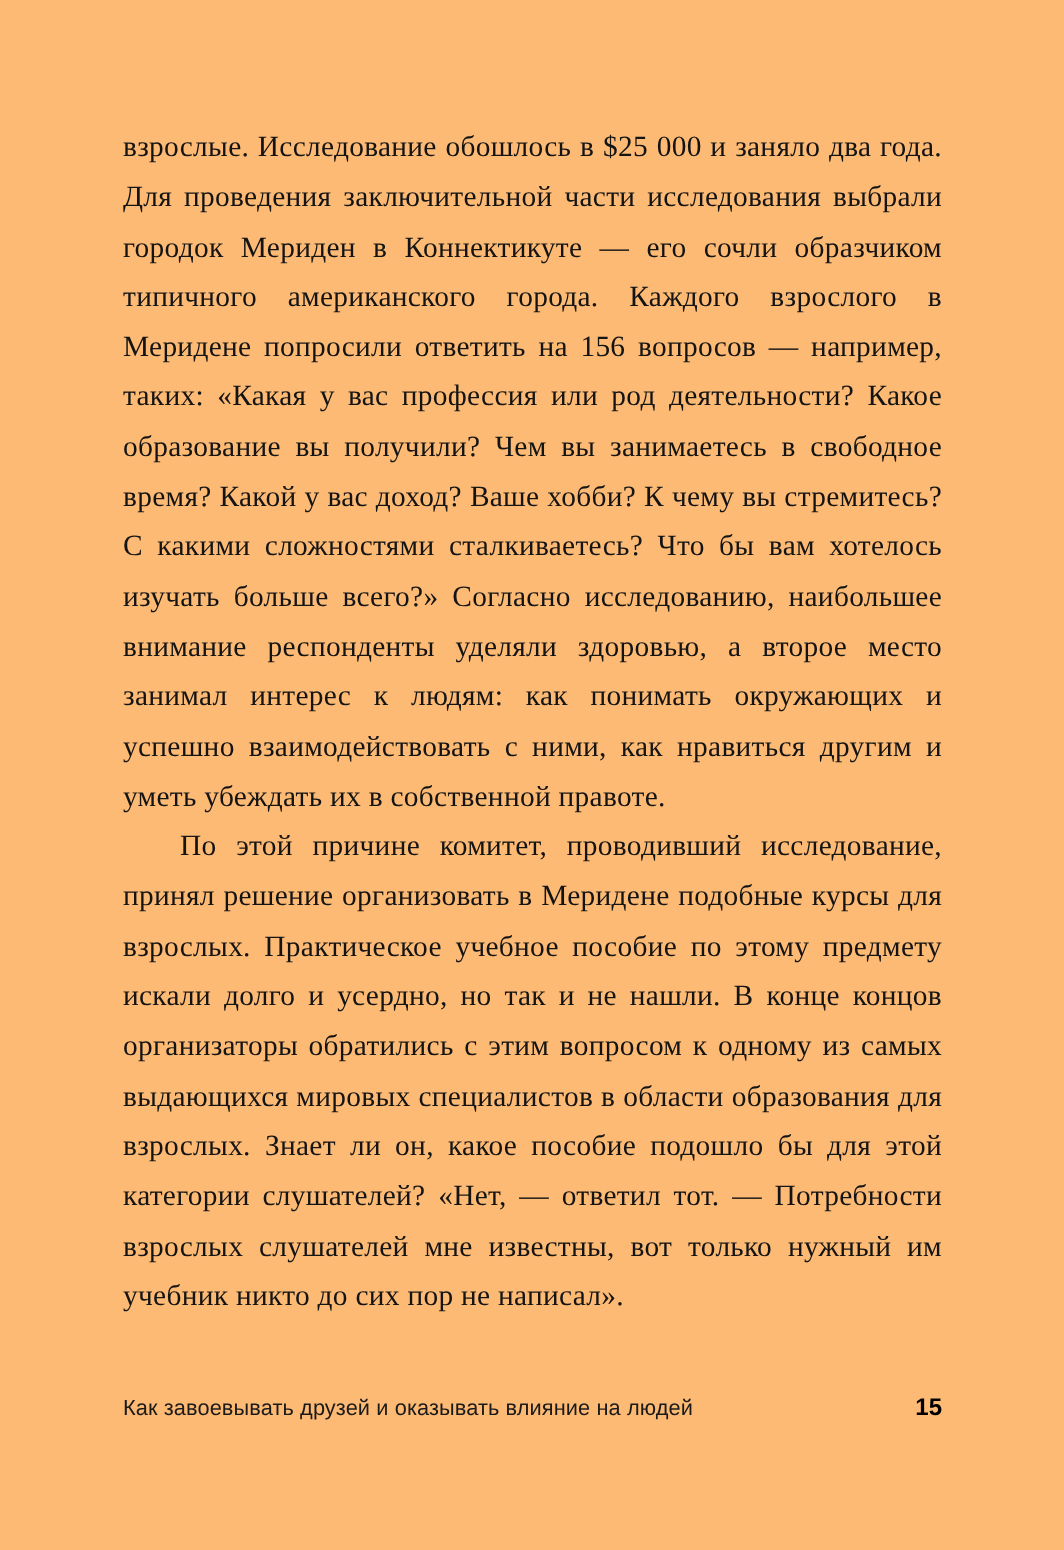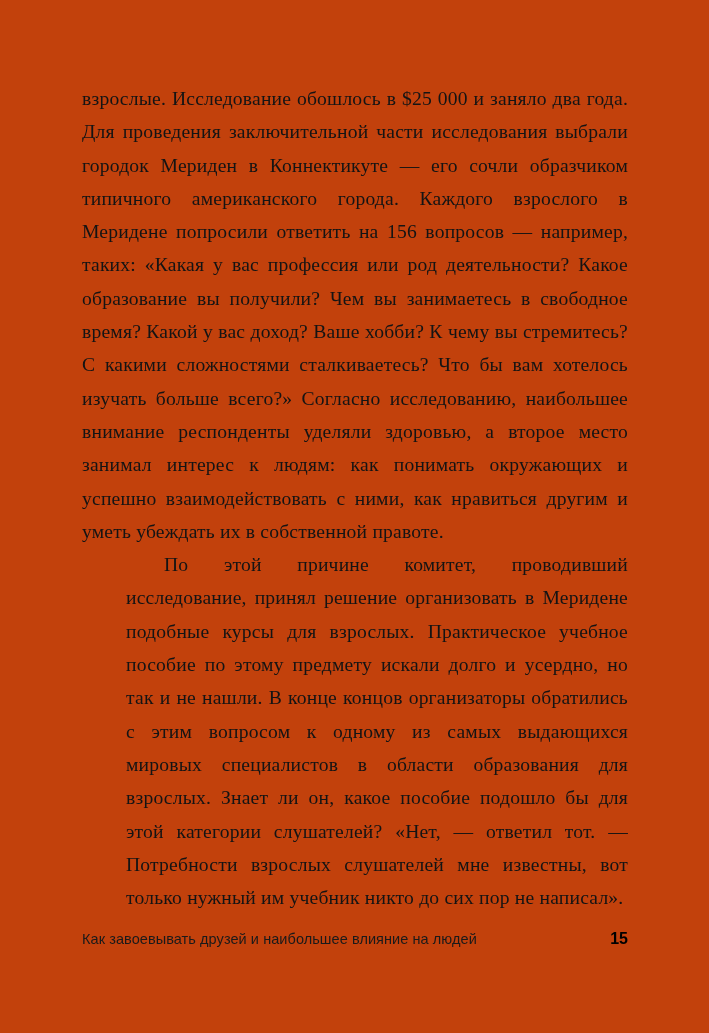--- a/index.html
+++ b/index.html
@@ -14,41 +14,40 @@
     font-family: "Liberation Serif", serif;
     color: #111111;
     overflow: hidden;
   }
   .page {
     position: absolute;
     left: 0;
     top: 0;
     width: 709px;
     height: 1033px;
-    background: #c2410c;
+    background: #fdba74;
   }
   .content {
     position: absolute;
     left: 82px;
     top: 82px;
     width: 546px;
   }
   .para {
     font-family: "Liberation Serif", serif;
     font-size: 19.6px;
     line-height: 33.3px;
     text-align: justify;
     text-justify: inter-word;
     margin: 0;
     color: #141414;
     letter-spacing: 0.01em;
   }
   .para.indent {
     text-indent: 38px;
-    margin-left: 44px;
   }
   .footer {
     position: absolute;
     left: 82px;
     top: 930px;
     width: 546px;
     display: flex;
     align-items: baseline;
     justify-content: space-between;
   }
@@ -69,17 +68,17 @@
 <body>
 
 <div class="page">
 
   <div class="content">
     <p class="para">взрослые. Исследование обошлось в $25 000 и заняло два года. Для проведения заключительной части исследования выбрали городок Мериден в Коннектикуте — его сочли образчиком типичного американского города. Каждого взрослого в Меридене попросили ответить на 156 вопросов — например, таких: «Какая у вас профессия или род деятельности? Какое образование вы получили? Чем вы занимаетесь в свободное время? Какой у вас доход? Ваше хобби? К чему вы стремитесь? С какими сложностями сталкиваетесь? Что бы вам хотелось изучать больше всего?» Согласно исследованию, наибольшее внимание респонденты уделяли здоровью, а второе место занимал интерес к людям: как понимать окружающих и успешно взаимодействовать с ними, как нравиться другим и уметь убеждать их в собственной правоте.</p>
     <p class="para indent">По этой причине комитет, проводивший исследование, принял решение организовать в Меридене подобные курсы для взрослых. Практическое учебное пособие по этому предмету искали долго и усердно, но так и не нашли. В конце концов организаторы обратились с этим вопросом к одному из самых выдающихся мировых специалистов в области образования для взрослых. Знает ли он, какое пособие подошло бы для этой категории слушателей? «Нет, — ответил тот. — Потребности взрослых слушателей мне известны, вот только нужный им учебник никто до сих пор не написал».</p>
   </div>
 
   <div class="footer">
-    <span class="footer-title">Как завоевывать друзей и наибольшее влияние на людей</span>
+    <span class="footer-title">Как завоевывать друзей и оказывать влияние на людей</span>
     <span class="footer-page">15</span>
   </div>
 
 </div>
 
 </body></html>

